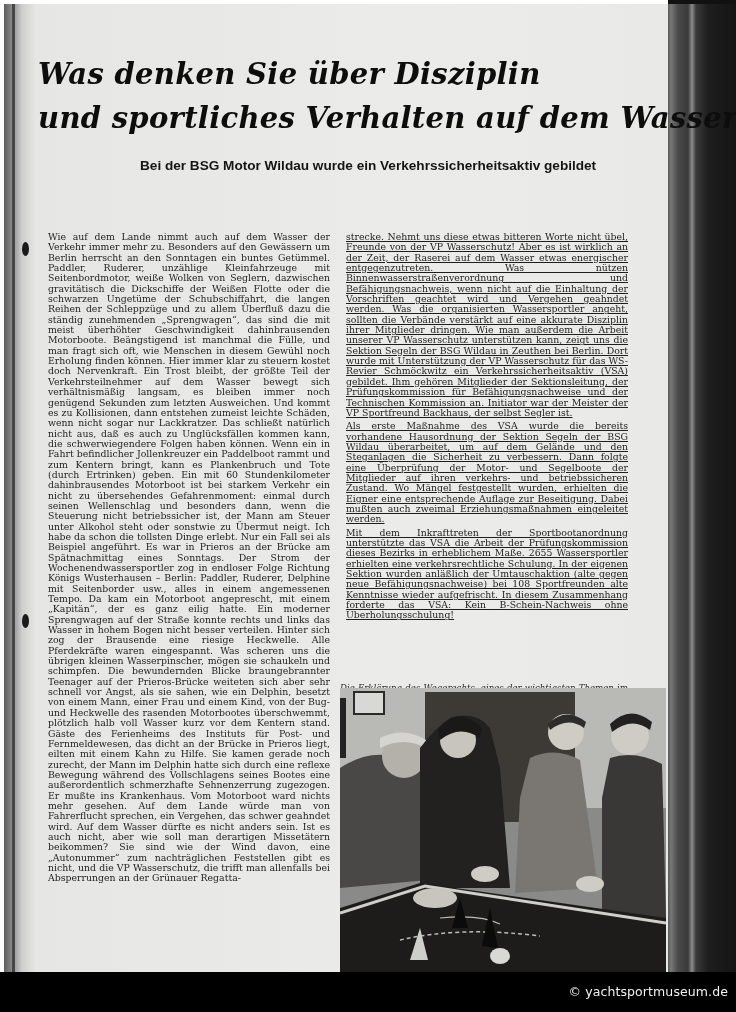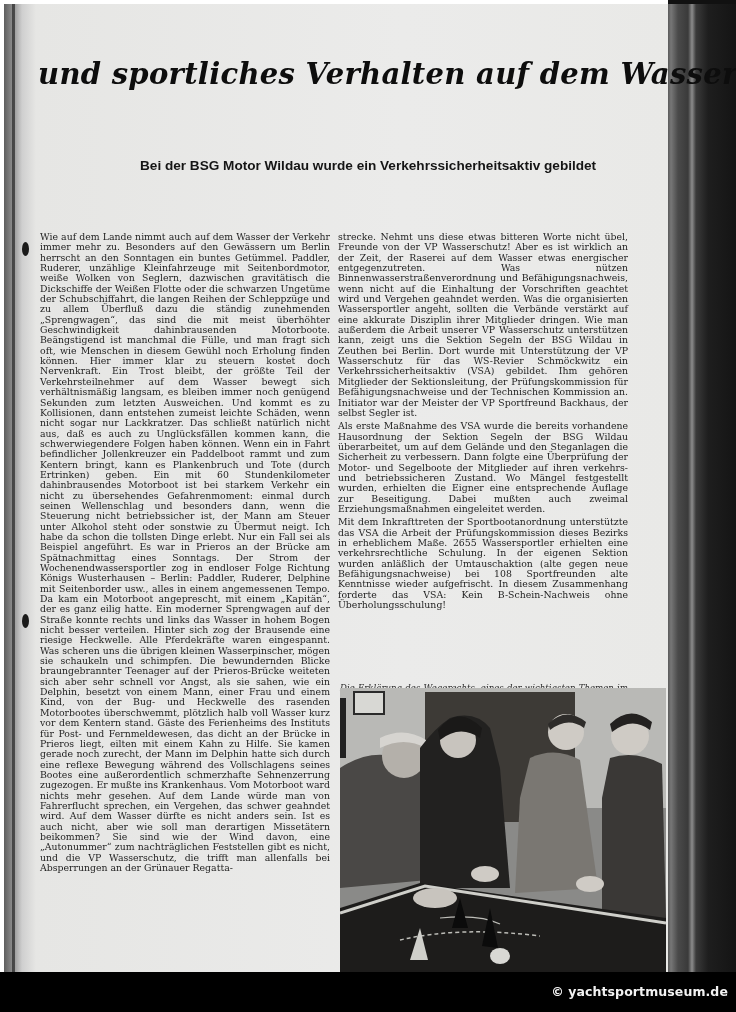--- a/index.html
+++ b/index.html
@@ -26,40 +26,40 @@
     background: linear-gradient(90deg, #5a5a5a 0px, #777 3px, #4a4a4a 10px, #3a3a3a 20px, #8c8c8c 24px, #3a3a3a 28px, #1e1e1e 40px, #141414 68px);
   }
   .book-edge-top {
     position: absolute; left: 668px; top: 0; width: 68px; height: 8px; background: #111;
   }
   .bottom-band {
     position: absolute; left: 0; top: 972px; width: 736px; height: 40px; background: #000;
   }
   .watermark {
     position: absolute; right: 8px; top: 984px; color: #f2f2f2;
-    font-family: "DejaVu Sans", sans-serif; font-size: 12.5px; font-weight: bold; letter-spacing: 0.1px;
+    font-family: "DejaVu Sans", sans-serif; font-size: 12.5px; font-weight: normal; letter-spacing: 0.1px;
   }
   .title {
     position: absolute; left: 38px; top: 52px; width: 620px;
     font-family: "DejaVu Serif", serif; font-style: italic; font-weight: bold;
     font-size: 29px; line-height: 44px; color: #0d0d0d; letter-spacing: 0.3px;
   }
   .title span { display: block; white-space: nowrap; }
   .subtitle {
     position: absolute; left: 140px; top: 158px; width: 520px;
     font-family: Liberation Sans, sans-serif; font-weight: bold; font-size: 13.6px; color: #151515; white-space: nowrap;
   }
   .col {
     position: absolute; top: 232px;
     font-family: "DejaVu Serif", serif; font-size: 9.35px; line-height: 10.35px;
     color: #1e1e1e; text-align: justify; hyphens: manual;
   }
   .col-left { left: 40px; width: 290px; }
-  .col-right { left: 338px; width: 290px; }
-  .col p { margin: 0 0 3px 0; }
+  .col-right { left: 338px; width: 290px; text-decoration: underline; }
+  .col p { margin: 0 0 3px 8px; }
   .caption {
     position: absolute; left: 340px; top: 646px; width: 288px;
     font-family: "DejaVu Serif", serif; font-style: italic; font-size: 8.6px; line-height: 10.4px; color: #2a2a2a;
     text-align: justify;
     margin-top: 37px;
   }
   .caption .credit { display: block; text-align: right; margin-top: -10.4px; }
   .photo {
     position: absolute; left: 340px; top: 688px; width: 326px; height: 284px; overflow: hidden;
     background: #3c3c3c;
@@ -73,20 +73,21 @@
 <div class="page">
   <div class="spine-line"></div>
   <div class="hole" style="left:18px; top:238px;"></div>
   <div class="hole" style="left:18px; top:610px;"></div>
 </div>
 
 <div class="book-edge-top"></div>
 <div class="book-edge"></div>
 
 <h1 class="title" style="margin:0;">
+  <span>Was denken Sie über Disziplin</span>
   <span>und sportliches Verhalten auf dem Wasser?</span>
 </h1>
 
 <div class="subtitle">Bei der BSG Motor Wildau wurde ein Verkehrssicherheitsaktiv gebildet</div>
 
 <div class="col col-left">
   <p>Wie auf dem Lande nimmt auch auf dem Wasser der Verkehr immer mehr zu. Besonders auf den Gewässern um Berlin herrscht an den Sonntagen ein buntes Getümmel. Paddler, Ruderer, unzählige Kleinfahrzeuge mit Seitenbordmotor, weiße Wolken von Seglern, dazwischen gravitätisch die Dickschiffe der Weißen Flotte oder die schwarzen Ungetüme der Schubschiffahrt, die langen Reihen der Schleppzüge und zu allem Überfluß dazu die ständig zunehmenden „Sprengwagen“, das sind die mit meist überhöhter Geschwindigkeit dahinbrausenden Motorboote. Beängstigend ist manchmal die Fülle, und man fragt sich oft, wie Menschen in diesem Gewühl noch Erholung finden können. Hier immer klar zu steuern kostet doch Nervenkraft. Ein Trost bleibt, der größte Teil der Verkehrsteilnehmer auf dem Wasser bewegt sich verhältnismäßig langsam, es bleiben immer noch genügend Sekunden zum letzten Ausweichen. Und kommt es zu Kollisionen, dann entstehen zumeist leichte Schäden, wenn nicht sogar nur Lackkratzer. Das schließt natürlich nicht aus, daß es auch zu Unglücksfällen kommen kann, die schwerwiegendere Folgen haben können. Wenn ein in Fahrt befindlicher Jollenkreuzer ein Paddelboot rammt und zum Kentern bringt, kann es Plankenbruch und Tote (durch Ertrinken) geben. Ein mit 60 Stundenkilometer dahinbrausendes Motorboot ist bei starkem Verkehr ein nicht zu übersehendes Gefahrenmoment: einmal durch seinen Wellenschlag und besonders dann, wenn die Steuerung nicht betriebssicher ist, der Mann am Steuer unter Alkohol steht oder sonstwie zu Übermut neigt. Ich habe da schon die tollsten Dinge erlebt. Nur ein Fall sei als Beispiel angeführt. Es war in Prieros an der Brücke am Spätnachmittag eines Sonntags. Der Strom der Wochenendwassersportler zog in endloser Folge Richtung Königs Wusterhausen – Berlin: Paddler, Ruderer, Delphine mit Seitenborder usw., alles in einem angemessenen Tempo. Da kam ein Motorboot angeprescht, mit einem „Kapitän“, der es ganz eilig hatte. Ein moderner Sprengwagen auf der Straße konnte rechts und links das Wasser in hohem Bogen nicht besser verteilen. Hinter sich zog der Brausende eine riesige Heckwelle. Alle Pferdekräfte waren eingespannt. Was scheren uns die übrigen kleinen Wasserpinscher, mögen sie schaukeln und schimpfen. Die bewundernden Blicke braungebrannter Teenager auf der Prieros-Brücke weiteten sich aber sehr schnell vor Angst, als sie sahen, wie ein Delphin, besetzt von einem Mann, einer Frau und einem Kind, von der Bug- und Heckwelle des rasenden Motorbootes überschwemmt, plötzlich halb voll Wasser kurz vor dem Kentern stand. Gäste des Ferienheims des Instituts für Post- und Fernmeldewesen, das dicht an der Brücke in Prieros liegt, eilten mit einem Kahn zu Hilfe. Sie kamen gerade noch zurecht, der Mann im Delphin hatte sich durch eine reflexe Bewegung während des Vollschlagens seines Bootes eine außerordentlich schmerzhafte Sehnenzerrung zugezogen. Er mußte ins Krankenhaus. Vom Motorboot ward nichts mehr gesehen. Auf dem Lande würde man von Fahrerflucht sprechen, ein Vergehen, das schwer geahndet wird. Auf dem Wasser dürfte es nicht anders sein. Ist es auch nicht, aber wie soll man derartigen Missetätern beikommen? Sie sind wie der Wind davon, eine „Autonummer“ zum nachträglichen Feststellen gibt es nicht, und die VP Wasserschutz, die trifft man allenfalls bei Absperrungen an der Grünauer Regatta-</p>
 </div>
 
 <div class="col col-right">

